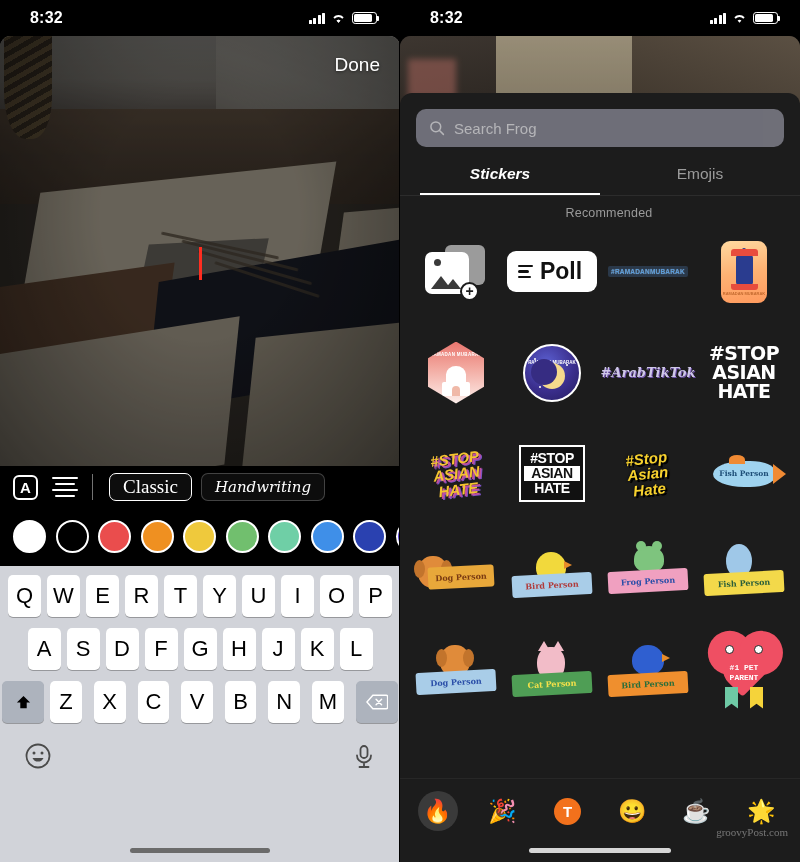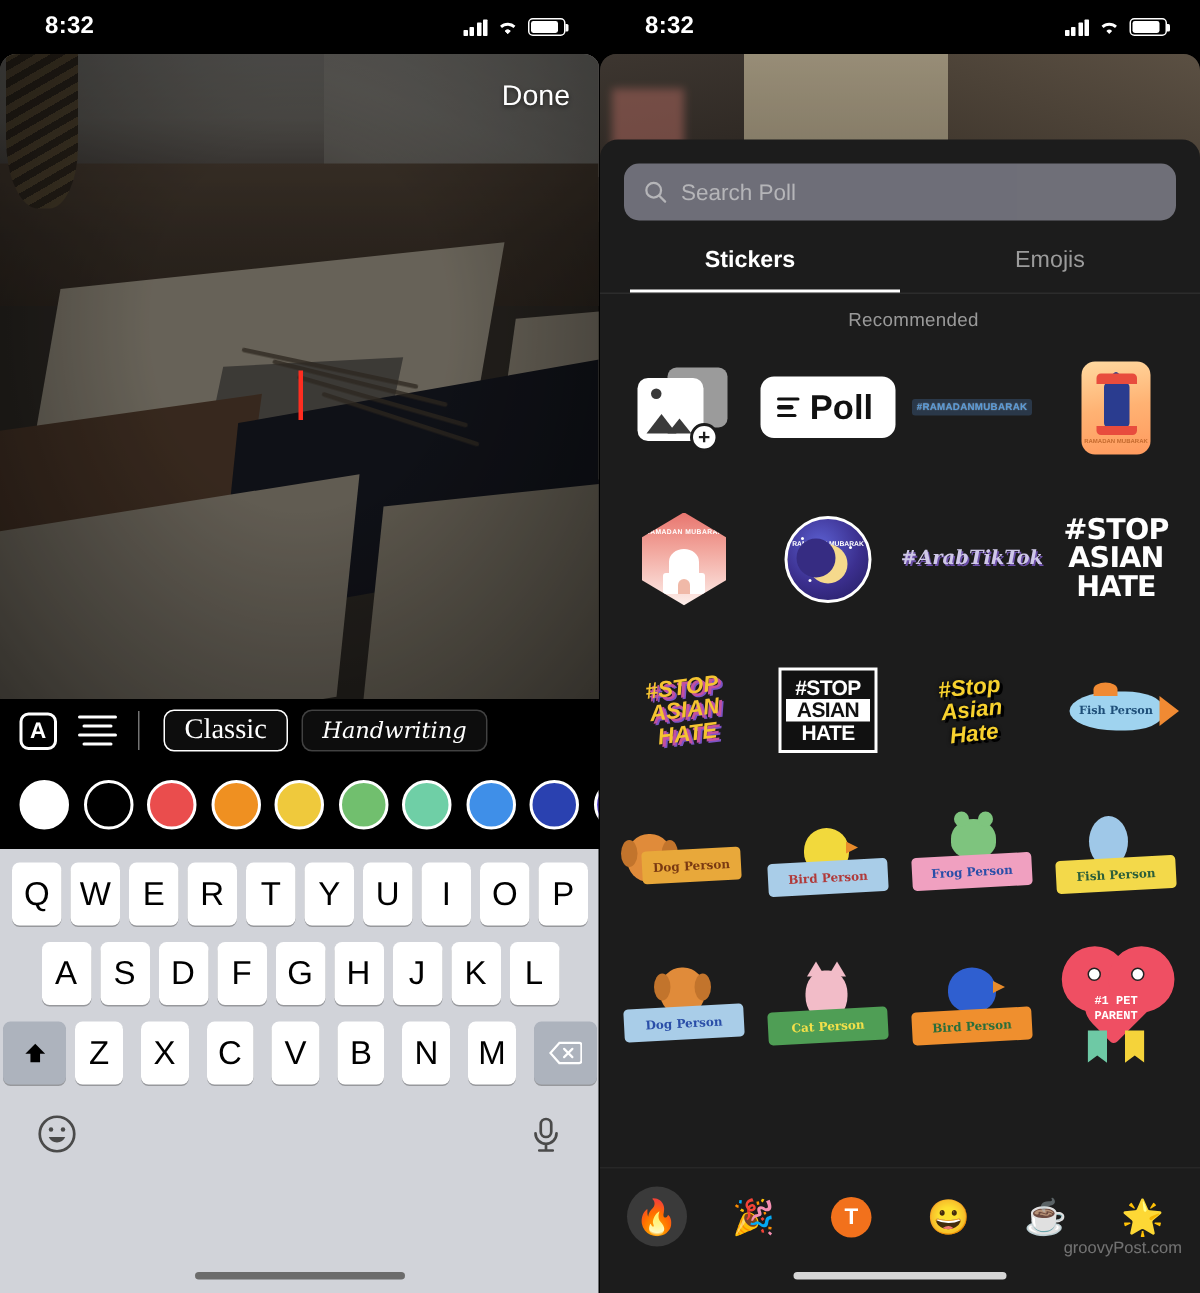--- a/index.html
+++ b/index.html
@@ -200,21 +200,21 @@
   .search-bar {
     margin: 16px 16px 0; height: 38px; background: #767680; opacity: .92;
     border-radius: 10px; display: flex; align-items: center; padding: 0 13px; gap: 9px;
   }
   .search-bar .si { width: 16px; height: 16px; flex: 0 0 auto; }
   .search-ph { color: #c2c2c6; font-size: 15px; }
 
   .tabs { display: flex; margin-top: 12px; position: relative; }
   .tab { flex: 1; text-align: center; font-size: 15.5px; padding: 6px 0 12px;
          color: #9b9b9b; cursor: pointer; }
-  .tab.active { color: #fff; font-weight: 700; }
+  .tab.active { color: #fff; font-weight: 700; font-style: italic; }
   .tab-underline {
     position: absolute; bottom: 0; left: 5%; width: 45%; height: 2.4px; background: #fff;
   }
   .tabs-hairline { height: 1px; background: #2c2c2c; }
 
   .sec-title { color: #9a9a9a; font-size: 12.5px; padding: 10px 0 0 18px; letter-spacing:.2px;text-align:center; }
 
   .grid {
     display: grid; grid-template-columns: repeat(4, 1fr);
     row-gap: 6px; padding: 4px 8px 0;
@@ -404,21 +404,21 @@
   }
   .catitem { width: 40px; height: 40px; border-radius: 50%;
     display: flex; align-items: center; justify-content: center;
     font-size: 23px; cursor: pointer; flex: 0 0 auto; }
   .catitem.sel { background: #3a3a3a; }
   .cat-t { width:27px;height:27px;border-radius:50%;background:#f2711c;
     color:#fff;font-size:15px;font-weight:700;display:flex;align-items:center;justify-content:center; }
   .watermark {
     position: absolute; right: 12px; bottom: 24px;
     color: rgba(255,255,255,.38); font-size: 11px;
-    font-family: Liberation Sans, sans-serif;
+    font-family: Liberation Serif, serif;
   }
   .home-ind-r {
     position: absolute; bottom: 9px; left: 50%; transform: translateX(-50%);
     width: 142px; height: 5px; background: #d6d6d6; border-radius: 3px;
   }
 </style>
 </head>
 <body>
 
 <div class="stage">
@@ -597,21 +597,21 @@
         <div class="p-red"></div>
     </div>
 
     <div class="sheet">
 
       <div class="search-bar">
         <svg class="si" viewBox="0 0 16 16">
           <circle cx="6.8" cy="6.8" r="4.9" fill="none" stroke="#c2c2c6" stroke-width="1.5"></circle>
           <path d="M10.5 10.5 14.4 14.4" stroke="#c2c2c6" stroke-width="1.5" stroke-linecap="round"></path>
         </svg>
-        <span class="search-ph">Search Poll</span>
+        <span class="search-ph">Search Frog</span>
       </div>
 
       <div class="tabs">
         <div class="tab active">Stickers</div>
         <div class="tab">Emojis</div>
         <div class="tab-underline"></div>
       </div>
       <div class="tabs-hairline"></div>
 
       <div class="sec-title">Recommended</div>

